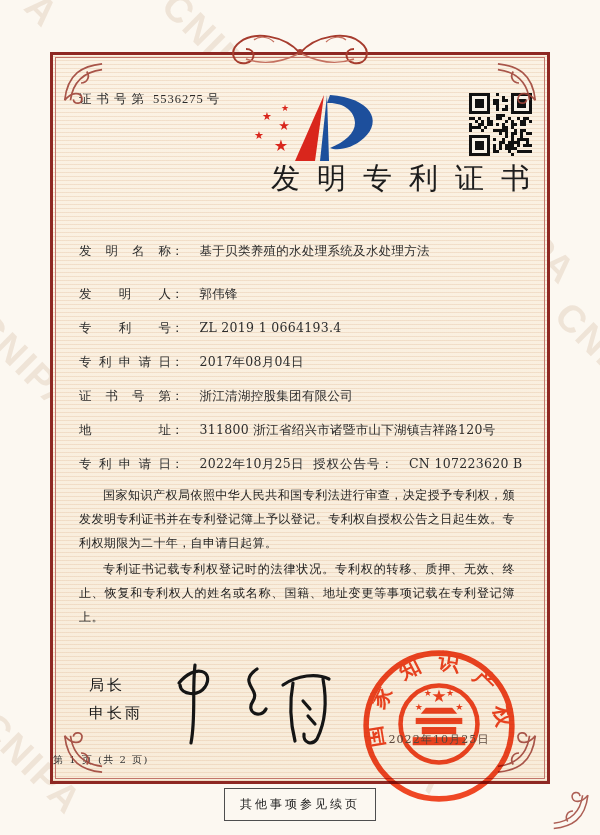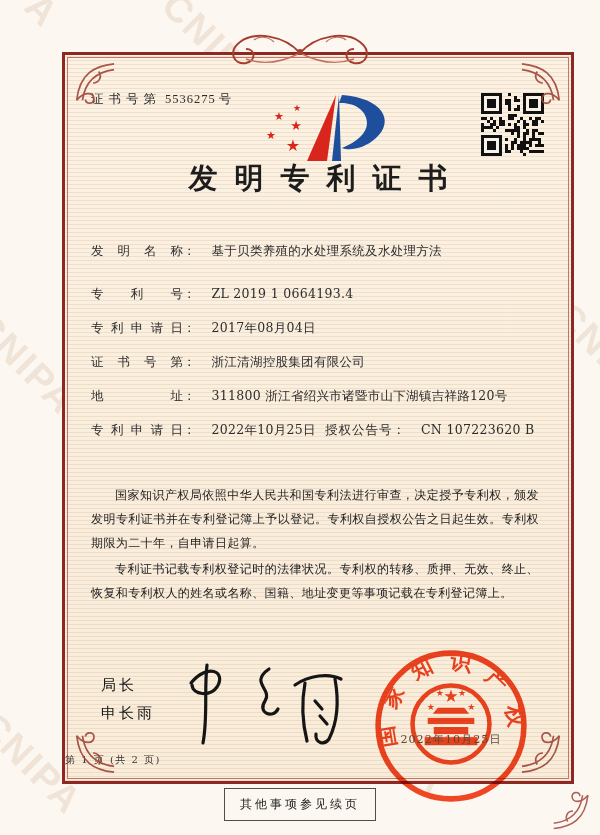--- a/index.html
+++ b/index.html
@@ -15,26 +15,25 @@
     font-weight:bold;font-size:38px;letter-spacing:2px;
     color:rgba(189,149,116,0.20);transform:rotate(45deg);
     white-space:nowrap;pointer-events:none;z-index:0;
   }
   .wm0{left:-55px;top:-45px}.wm1{left:150px;top:22px}.wm2{left:462px;top:212px}
   .wm3{left:-38px;top:342px}.wm4{left:543px;top:332px}.wm5{left:318px;top:572px}
   .wm6{left:-32px;top:742px}.wm7{left:333px;top:722px}
 
   
   .frame{
-    position:absolute;left:62px;top:52px;width:494px;height:726px;
+    position:absolute;left:50px;top:52px;width:494px;height:726px;
     border:3px solid #8e2823;z-index:1;
     background:
       repeating-linear-gradient(0deg, rgba(219,174,136,.28) 0 1px, rgba(0,0,0,0) 1px 4px),
       linear-gradient(#fbf2e4,#f8ecda);
-    padding-left: 12px;
   }
   .frame::before{
     content:"";position:absolute;inset:2px;border:1px solid #c2766b;pointer-events:none;
   }
 
   .orn-top{position:absolute;left:50%;top:30px;transform:translateX(-50%);width:220px;height:44px;z-index:2}
   .corner{position:absolute;width:46px;height:46px;z-index:2;opacity:.9}
   .corner.tl{left:5px;top:5px}
   .corner.tr{right:5px;top:5px;transform:scaleX(-1)}
   .corner.bl{left:5px;bottom:5px;transform:scaleY(-1)}
@@ -43,22 +42,22 @@
 
   .cert-no{position:absolute;left:26px;top:36px;font-size:12.5px;color:#2b2b2b;white-space:nowrap}
   .cert-no .pre{letter-spacing:5px;margin-right:4px}
   .cert-no .num{letter-spacing:1px;font-family:"Liberation Serif",serif}
   .cert-no .suf{margin-left:3px}
 
   .logo{position:absolute;left:178px;top:28px;width:164px;height:84px}
   .qr{position:absolute;left:416px;top:38px;width:63px;height:63px}
 
   .title{
-    position:absolute;left:0;top:104px;width:100%;text-align:center;
-    font-size:29px;font-weight:bold;color:#1d1d1d;
+    position:absolute;left:0;top:104px;width:100%;text-align:right;
+    font-size:29px;font-weight:normal;color:#1d1d1d;
     letter-spacing:17px;text-indent:17px;white-space:nowrap;
   }
 
   .fields{position:absolute;left:26px;top:185px;right:20px;font-size:12.5px;color:#2d2d2d}
   .row{line-height:22px;margin-bottom:12px;white-space:nowrap}
   .row.first{margin-bottom:21px}
   .flabel{display:inline-block;width:92px;text-align:justify;text-align-last:justify;vertical-align:top}
   .fval{margin-left:16px;letter-spacing:.3px}
   .grant{position:relative}
   .pair2{position:absolute;left:234px;top:0}
@@ -274,20 +273,23 @@
       <rect x="42" y="60" width="3" height="3" fill="#111"></rect>
     </svg>
 
   <div class="title">发明专利证书</div>
 
   <div class="fields">
     <div class="row first">
       <span class="flabel">发明名称</span><span>：</span><span class="fval">基于贝类养殖的水处理系统及水处理方法</span>
     </div>
     <div class="row">
+      <span class="flabel">发明人</span><span>：</span><span class="fval">郭伟锋</span>
+    </div>
+    <div class="row">
       <span class="flabel">专利号</span><span>：</span><span class="fval">ZL 2019 1 0664193.4</span>
     </div>
     <div class="row">
       <span class="flabel">专利申请日</span><span>：</span><span class="fval">2017年08月04日</span>
     </div>
     <div class="row">
       <span class="flabel">证书号第</span><span>：</span><span class="fval">浙江清湖控股集团有限公司</span>
     </div>
     <div class="row">
       <span class="flabel">地址</span><span>：</span><span class="fval">311800 浙江省绍兴市诸暨市山下湖镇吉祥路120号</span>

